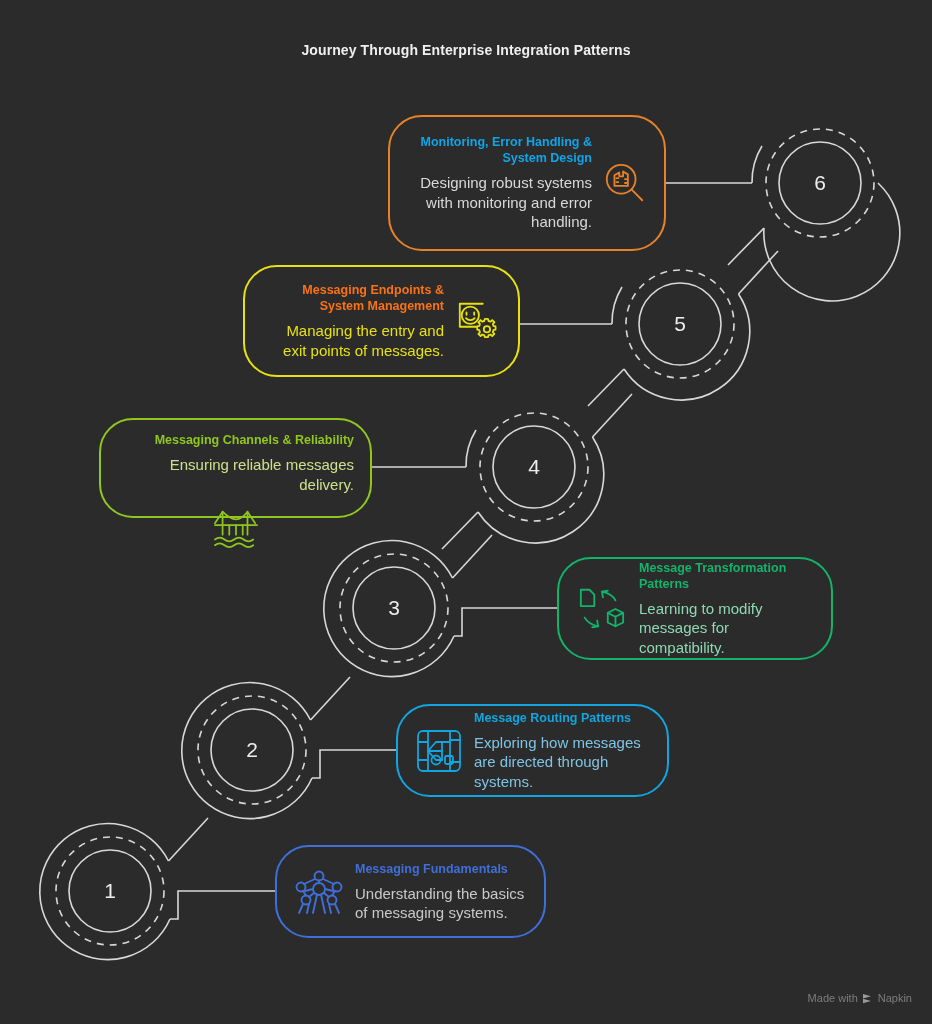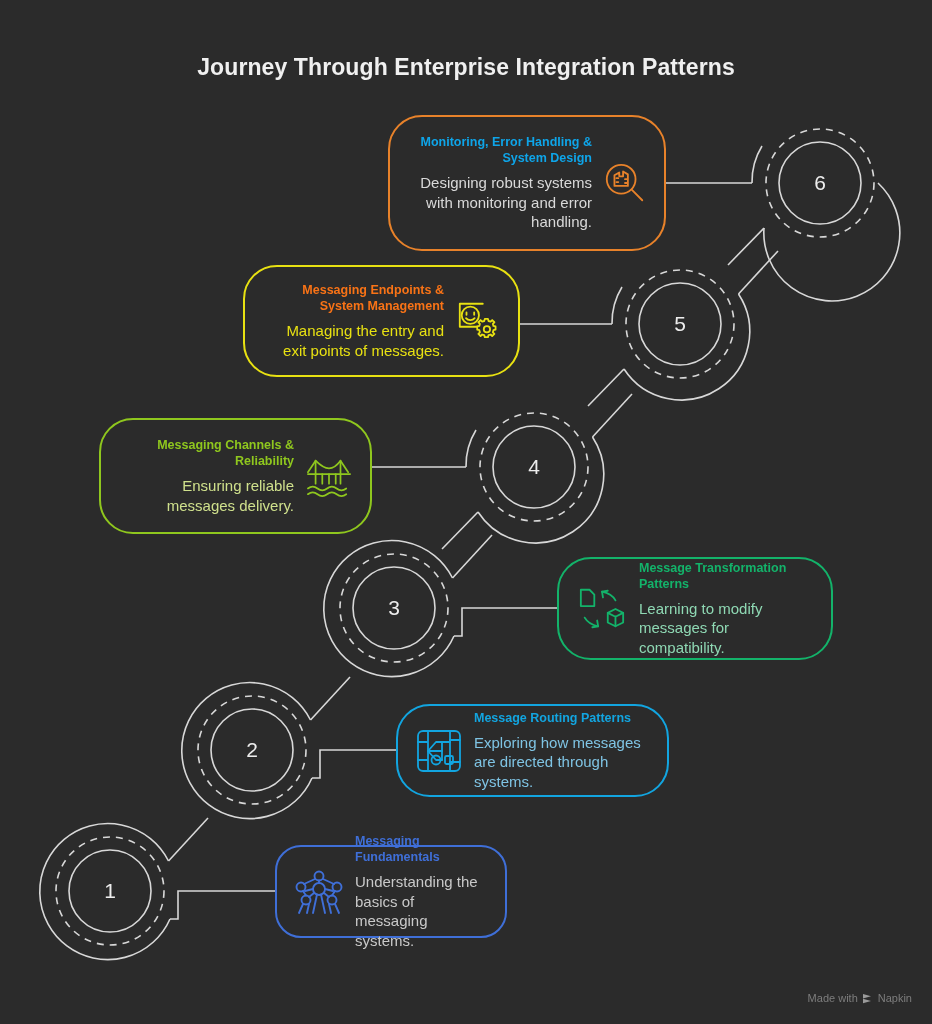--- a/index.html
+++ b/index.html
@@ -15,24 +15,23 @@
     overflow: hidden;
     font-family: "Liberation Sans", sans-serif;
   }
   #title {
     position: absolute;
     top: 42px;
     left: 0;
     width: 932px;
     text-align: center;
     color: #f0f0f0;
-    font-size: 23px;
+    font-size: 14px;
     font-weight: bold;
     letter-spacing: .1px;
-    margin-top: 12px;
   }
   #edges {
     position: absolute;
     inset: 0;
     width: 932px;
     height: 1024px;
   }
   .card {
     position: absolute;
     box-sizing: border-box;
@@ -163,21 +162,21 @@
       <svg width="48" height="46" viewBox="0 0 50 48" fill="none" stroke="#e8e112" stroke-width="1.9" stroke-linecap="round" stroke-linejoin="round">
         <path d="M30 6 H6 v24 h18"></path>
         <circle cx="17" cy="18" r="9"></circle>
         <path d="M13 15 v2.5 M21 15 v2.5 M12.5 21 a5.5 5 0 0 0 9 0"></path>
         <path d="M36 24 l2.2 .6 1.6 -1.6 2.3 2.3 -1.6 1.6 .6 2.2 2.2 .6 v3.3 l-2.2 .6 -.6 2.2 1.6 1.6 -2.3 2.3 -1.6 -1.6 -2.2 .6 -.6 2.2 h-3.3 l-.6 -2.2 -2.2 -.6 -1.6 1.6 -2.3 -2.3 1.6 -1.6 -.6 -2.2 -2.2 -.6 v-3.3 l2.2 -.6 .6 -2.2 -1.6 -1.6 2.3 -2.3 1.6 1.6 2.2 -.6 .6 -2.2 h3.3 z"></path>
         <circle cx="34.3" cy="32.6" r="3.3"></circle>
       </svg>
     </div>
   </div>
 
-  <div class="card align-right" style="left:99px; top:418px; width:273px; height:116px; border-color:#8fc71e;">
+  <div class="card align-right" style="left:99px; top:418px; width:273px; height:100px; border-color:#8fc71e;flex-direction:column;">
     <div class="txt">
       <div class="card-title" style="color:#8fc71e;">Messaging Channels &amp; Reliability</div>
       <div class="card-desc" style="color:#cfe08c;">Ensuring reliable messages delivery.</div>
     </div>
     <div class="ico">
       <svg width="50" height="46" viewBox="0 0 52 48" fill="none" stroke="#8fc71e" stroke-width="1.8" stroke-linecap="round" stroke-linejoin="round">
         <path d="M12 8 v24 M38 8 v24"></path>
         <path d="M4 20 q8 -12 8 -12 q8 8 14 8 q6 0 12 -8 q0 0 8 12"></path>
         <path d="M4 22 h44"></path>
         <path d="M19 22 v10 M26 22 v10 M33 22 v10"></path>
@@ -216,21 +215,21 @@
         <circle cx="22" cy="33" r="4.5"></circle>
         <rect x="31" y="29" width="8" height="8" rx="1.5"></rect>
       </svg>
     </div>
     <div class="txt">
       <div class="card-title" style="color:#12a5e0;">Message Routing Patterns</div>
       <div class="card-desc" style="color:#7fc4e4;">Exploring how messages are directed through systems.</div>
     </div>
   </div>
 
-  <div class="card align-left" style="left:275px; top:845px; width:232px; height:93px; border-color:#3f6fd8;border-radius:26px;">
+  <div class="card align-left" style="left:275px; top:845px; width:271px; height:93px; border-color:#3f6fd8;">
     <div class="ico">
       <svg width="52" height="50" viewBox="0 0 52 50" fill="none" stroke="#3f6fd8" stroke-width="1.9" stroke-linecap="round" stroke-linejoin="round">
         <circle cx="26" cy="9" r="4.5"></circle>
         <circle cx="8" cy="20" r="4.5"></circle>
         <circle cx="44" cy="20" r="4.5"></circle>
         <circle cx="26" cy="22" r="6"></circle>
         <circle cx="13" cy="33" r="4.5"></circle>
         <circle cx="39" cy="33" r="4.5"></circle>
         <path d="M26 13.5 v2.5 M22 12 L11 17 M30 12 L41 17"></path>
         <path d="M10 24 L13 28.5 M42 24 L39 28.5 M21 26 L16 30 M31 26 L36 30"></path>

